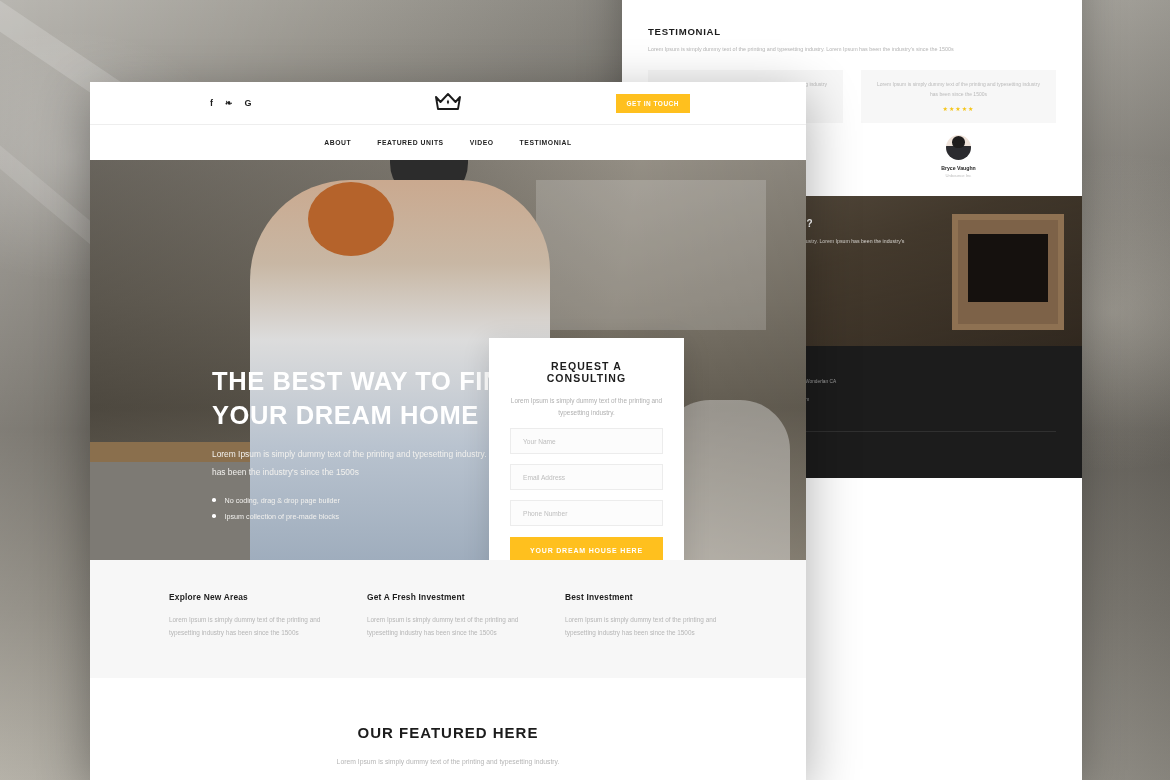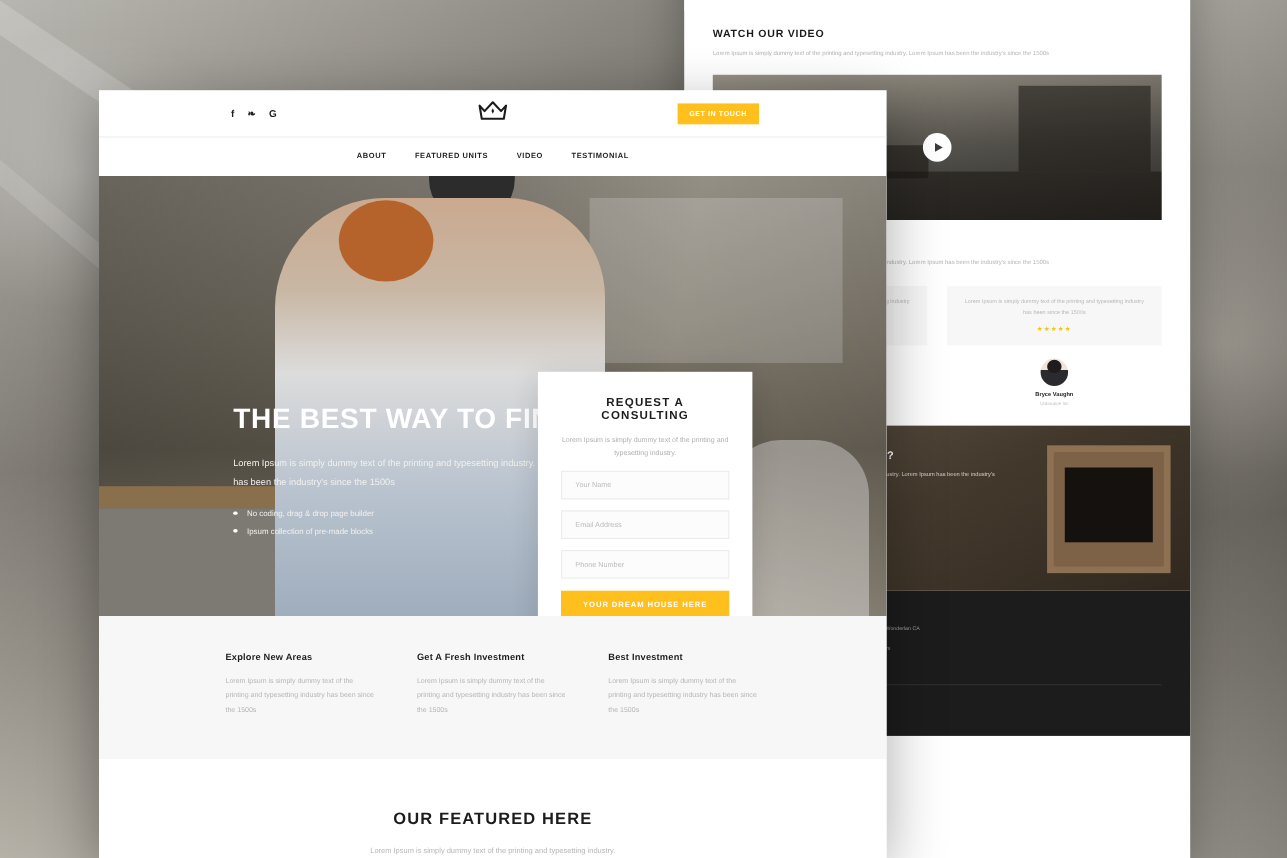--- a/index.html
+++ b/index.html
@@ -161,21 +161,21 @@
     margin-top:10px; padding:0 12px; font-size:6.6px; color:#b9b9b9;
     font-family:"Liberation Sans", sans-serif;
   }
   .f-inp::placeholder{ color:#bdbdbd; }
   .f-sub{
     width:100%; height:26px; margin-top:11px; border:0; background:#ffc01e; color:#fff;
     font-size:7px; font-weight:bold; letter-spacing:.8px; cursor:pointer;
     font-family:"Liberation Sans", sans-serif;
   }
 
-  .feat3{ background:#f7f7f7; padding:32px 115px 38px; display:flex; gap:36px; }
+  .feat3{ background:#f7f7f7; padding:32px 79px 38px; display:flex; gap:36px; }
   .f3{ flex:1; }
   .f3-h{ font-size:8.4px; font-weight:bold; color:#1d1d1d; letter-spacing:.2px; }
   .f3-p{ font-size:6.4px; color:#b6b6b6; line-height:2.0; margin-top:12px; }
 
   .units{ padding:46px 0 0; text-align:center; background:#fff; }
   .u-h{ font-size:15px; font-weight:bold; letter-spacing:1px; color:#1c1c1c; }
   .u-p{ font-size:6.8px; color:#b6b6b6; line-height:2.1; margin-top:14px; }
 </style>
 </head>
 <body>
@@ -187,33 +187,20 @@
 </div>
 
 <div class="mock-back">
 
   <div class="spec-strip">
     
     
     
   </div>
 
-  <div class="mock-sec">
-    <div class="mock-h">WATCH OUR VIDEO</div>
-    <div class="mock-p">Lorem Ipsum is simply dummy text of the printing and typesetting industry. Lorem Ipsum has been the industry's since the 1500s</div>
-    <div class="video-box">
-      <div class="vfurn vf3"></div>
-      <div class="vfurn vf2"></div>
-      <div class="vfurn vf1"></div>
-      <div class="vfurn vf4"></div>
-      <div class="play-btn">
-          <i></i>
-        </div>
-    </div>
-  </div>
 
   <div class="mock-sec">
     <div class="mock-h">TESTIMONIAL</div>
     <div class="mock-p">Lorem Ipsum is simply dummy text of the printing and typesetting industry. Lorem Ipsum has been the industry's since the 1500s</div>
     <div class="tst-wrap">
       <div class="tst-card">
         <div class="tst-txt">Lorem Ipsum is simply dummy text of the printing and typesetting industry has been since the 1500s</div>
         <div class="stars">★★★★★</div>
       </div>
       <div class="tst-card">
@@ -294,20 +281,21 @@
     <div class="kit k-lamp"></div>
     <div class="kit k-counter"></div>
     <div class="kit k-cab"></div>
     <div class="kit k-chair"></div>
     <div class="couple"></div>
     <div class="hair"></div>
 
     <div class="hero-txt">
       <div class="h-title">
         <div>THE BEST WAY TO FIND</div>
+        <div>YOUR DREAM HOME</div>
       </div>
       <div class="h-sub">Lorem Ipsum is simply dummy text of the printing and typesetting industry. Lorem Ipsum has been the industry's since the 1500s</div>
       <div class="h-list">
         <div class="h-li">
             <span>No coding, drag &amp; drop page builder</span>
           </div>
         <div class="h-li">
             <span>Ipsum collection of pre-made blocks</span>
           </div>
       </div>

